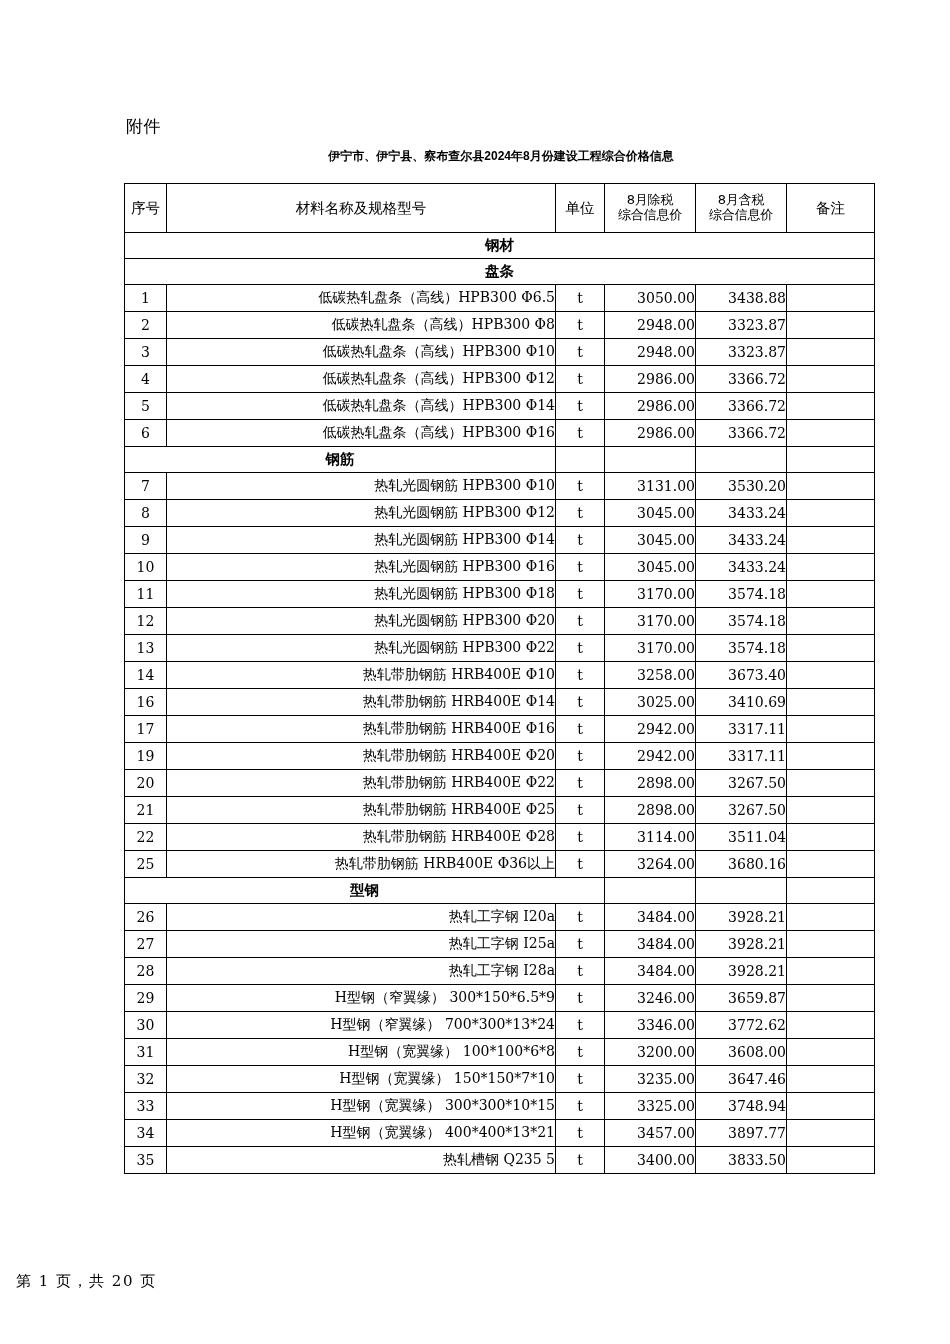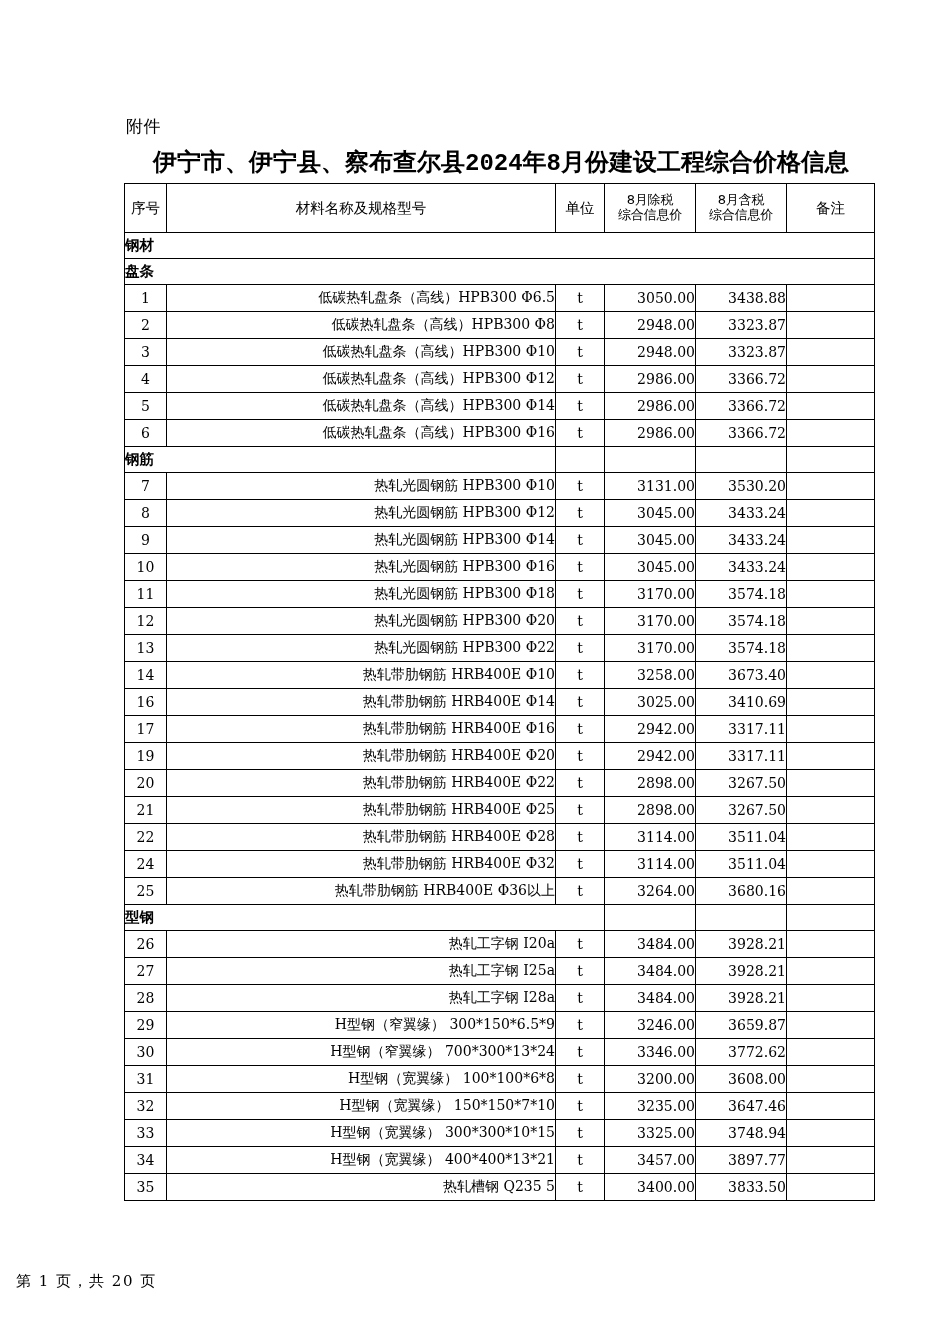--- a/index.html
+++ b/index.html
@@ -31,23 +31,23 @@
     letter-spacing: 0.5px;
     line-height: 1;
     white-space: nowrap;
   }
   .doc-title {
     position: absolute;
     left: 110px;
     top: 150px;
     width: 750px;
     text-align: center;
-    font-size: 24px;
+    font-size: 12px;
     font-weight: bold;
-    font-family: Liberation Mono, monospace;
+    font-family: Liberation Sans, sans-serif;
     line-height: 1.15;
     white-space: nowrap;
   }
 
   table.price-table {
     position: absolute;
     left: 108px;
     top: 183px;
     width: 750px;
     border-collapse: collapse;
@@ -81,20 +81,21 @@
   }
   tr.hdr td.two-line {
     font-size: 13px;
     letter-spacing: -0.2px;
   }
   tr.hdr td.two-line span { display: block; }
 
   
   tr.section td {
     height: 25px;
+    text-align: center;
     font-size: 14.5px;
     font-weight: bold;
     font-family: "DejaVu Sans", "Liberation Sans", sans-serif;
   }
 
   
   tr.data td {
     height: 26px;
     font-size: 14px;
   }
@@ -339,28 +340,20 @@
         </tr>
         <tr class="data">
           <td class="cell-no">22</td>
           <td class="cell-name">热轧带肋钢筋 HRB400E Φ28</td>
           <td class="cell-unit">t</td>
           <td class="cell-num">3114.00</td>
           <td class="cell-num">3511.04</td>
           <td class="cell-note"></td>
         </tr>
         <tr class="data">
-          <td class="cell-no">24</td>
-          <td class="cell-name">热轧带肋钢筋 HRB400E Φ32</td>
-          <td class="cell-unit">t</td>
-          <td class="cell-num">3114.00</td>
-          <td class="cell-num">3511.04</td>
-          <td class="cell-note"></td>
-        </tr>
-        <tr class="data">
           <td class="cell-no">25</td>
           <td class="cell-name">热轧带肋钢筋 HRB400E Φ36以上</td>
           <td class="cell-unit">t</td>
           <td class="cell-num">3264.00</td>
           <td class="cell-num">3680.16</td>
           <td class="cell-note"></td>
         </tr>
         <tr class="section">
           <td colspan="3">型钢</td>
           <td></td>

